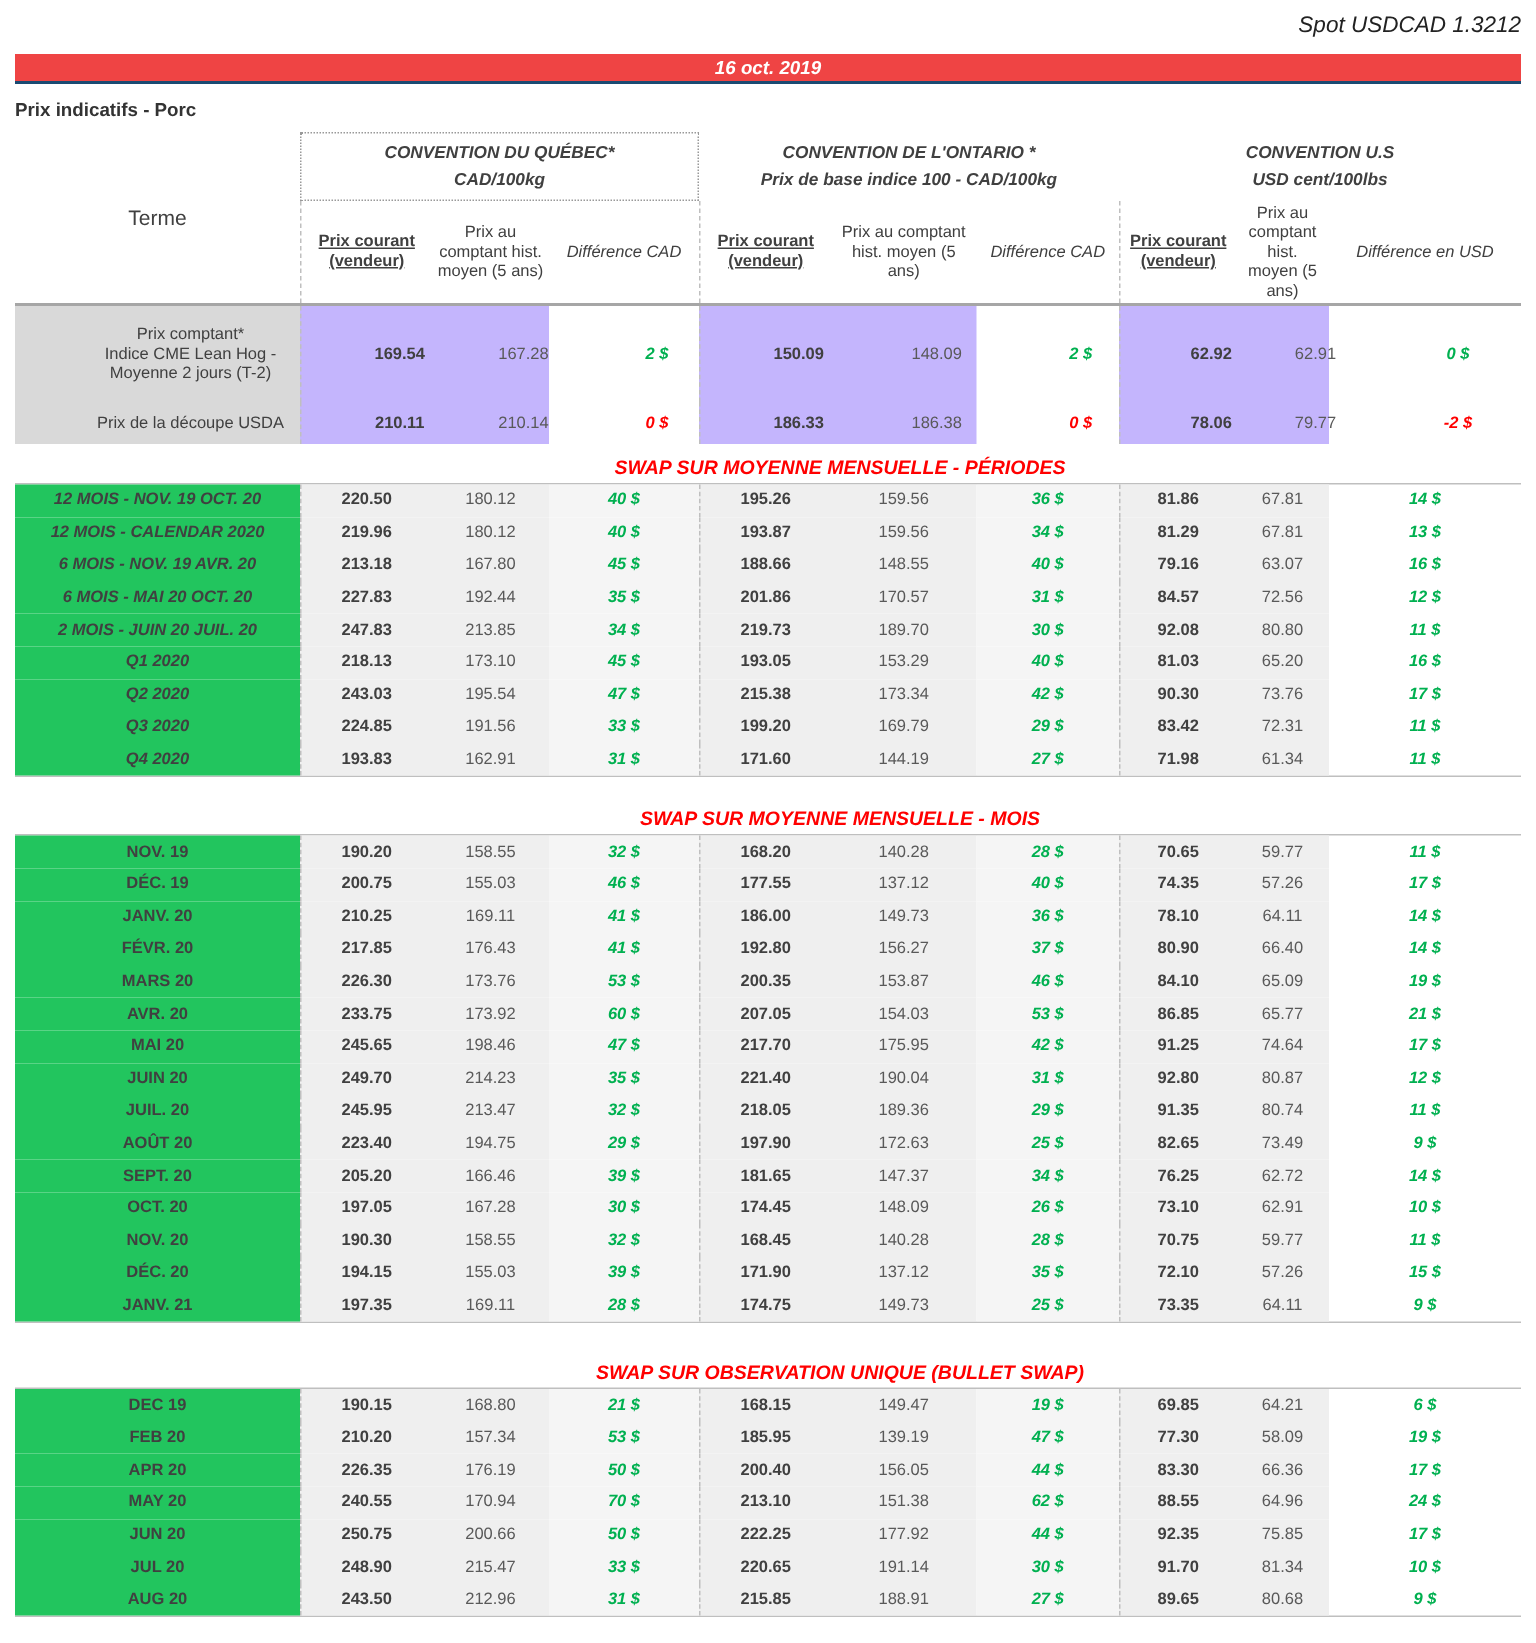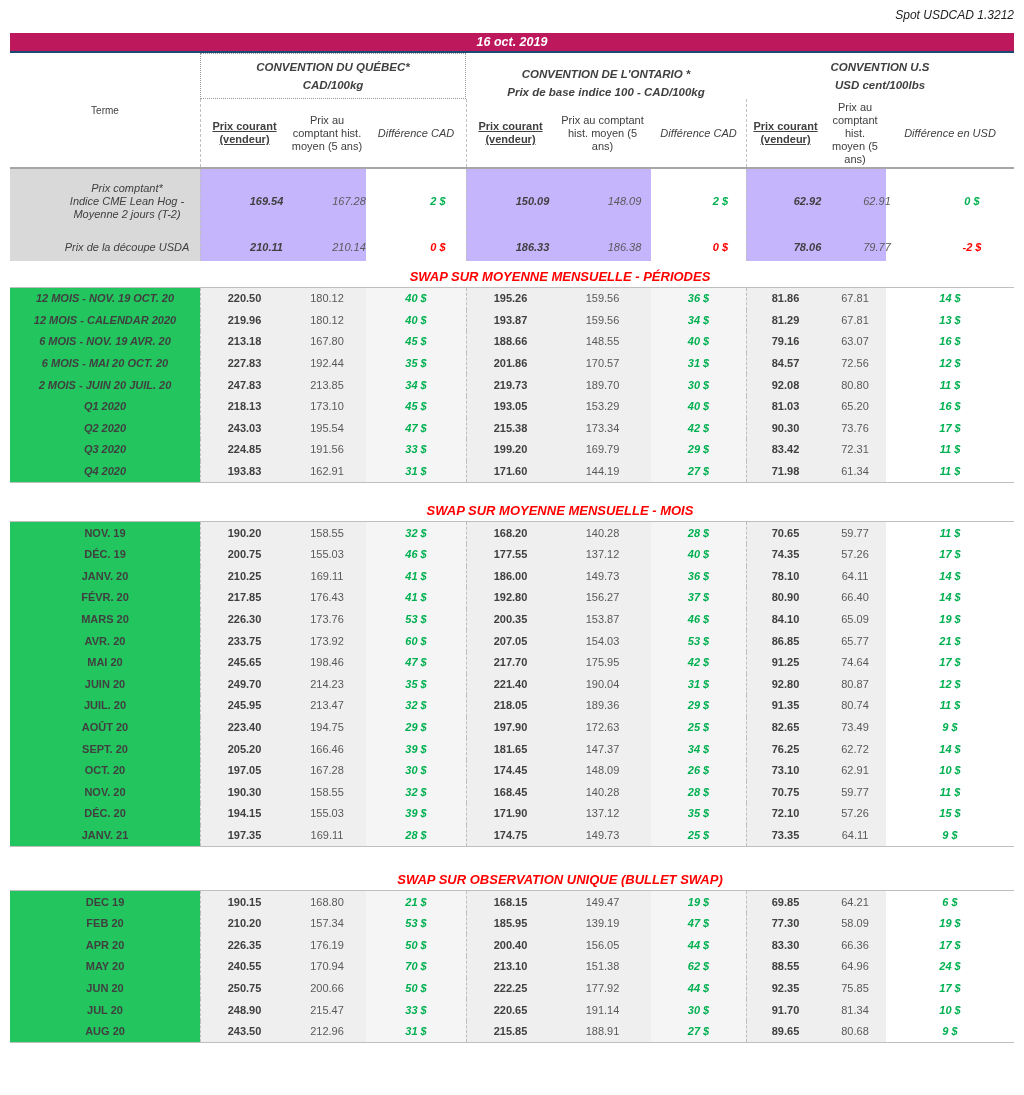--- a/index.html
+++ b/index.html
@@ -1,46 +1,46 @@
 <!DOCTYPE html>
 <html><head>
 <meta charset="utf-8">
 <style>
   html,body{margin:0;padding:0;background:#FFFFFF;}
   body{width:1024px;font-family:"Liberation Sans","DejaVu Sans",sans-serif;color:#404040;}
   .page{padding:6px 10px 0 10px;}
 
   
-  .spot-line{text-align:right;font-style:italic;font-size:12px;color:#222222;margin:2px 0 11px 0;}
-
-  
-  .banner{background:#be185d;border-bottom:2px solid #1A4A72;height:18px;display:flex;align-items:center;justify-content:center;
+  .spot-line{text-align:right;font-style:italic;font-size:15px;color:#222222;margin:2px 0 11px 0;}
+
+  
+  .banner{background:#ef4444;border-bottom:2px solid #1A4A72;height:18px;display:flex;align-items:center;justify-content:center;
           color:#FFFFFF;font-weight:bold;font-style:italic;font-size:12.5px;}
 
   .page-title{font-weight:bold;font-size:12.5px;color:#333333;margin:10px 0 8px 0;}
 
   
   .tgrid{display:grid;grid-template-columns:190px 88px 78px 100px 88px 97px 95px 78px 62px 128px;width:1004px;}
   .cell{display:flex;align-items:center;justify-content:center;text-align:center;font-size:11px;line-height:13px;}
   .gs{border-left:1px dashed #BFBFBF;}
 
   
   .header-grid{grid-template-rows:46px 68px;border-bottom:2px solid #A6A6A6;}
-  .terme-head{grid-row:1/3;grid-column:1;font-size:10px;color:#404040;}
+  .terme-head{grid-row:1/3;grid-column:1;font-size:14px;color:#404040;}
   .group-title{grid-row:1;flex-direction:column;font-weight:bold;font-style:italic;font-size:11.5px;gap:5px;}
   .gt-qc{grid-column:2/span 3;border:1px dotted #999999;}
-  .gt-on{grid-column:5/span 3;justify-content:flex-end;}
+  .gt-on{grid-column:5/span 3;}
   .gt-us{grid-column:8/span 3;}
   .sub{grid-row:2;padding:0 3px;}
   .sub-main{font-weight:bold;text-decoration:underline;color:#404040;}
   .sub-diff{font-style:italic;}
 
   
   .spot-grid{grid-template-rows:64px 28px;}
-  .spot-grid .cell{font-style:italic;padding-left:44px;}
+  .spot-grid .cell{padding-left:44px;}
   .c-sterme{flex-direction:column;background:#D9D9D9;color:#404040;}
   .spot-grid .c-main,.spot-grid .c-hist{background:#c4b5fd;}
 
   
   .section-title{width:1004px;text-align:center;position:relative;left:48px;color:#FF0000;
                  font-weight:bold;font-style:italic;font-size:13px;height:17px;line-height:17px;margin:2px 0 2px 0;}
   .sec{grid-auto-rows:21.6px;border-top:1px solid #BFBFBF;border-bottom:1px solid #BFBFBF;}
   .sec .c-terme{background:#22c55e;font-weight:bold;color:#404040;}
   .sec-0 .c-terme{font-style:italic;}
   .sec .c-main,.sec .c-hist{background:#EFEFEF;}
@@ -55,20 +55,21 @@
 </style>
 </head>
 <body>
 
 <div class="page">
 
   <div class="spot-line">Spot USDCAD 1.3212</div>
 
   <div class="banner">16 oct. 2019</div>
 
+  <div class="page-title">Prix indicatifs - Porc</div>
 
   <div class="tgrid header-grid">
     <div class="cell terme-head">Terme</div>
 
     <div class="cell group-title gt-qc">
       <div>CONVENTION DU QUÉBEC*</div>
       <div>CAD/100kg</div>
     </div>
     <div class="cell group-title gt-on">
       <div>CONVENTION DE L'ONTARIO *</div>

